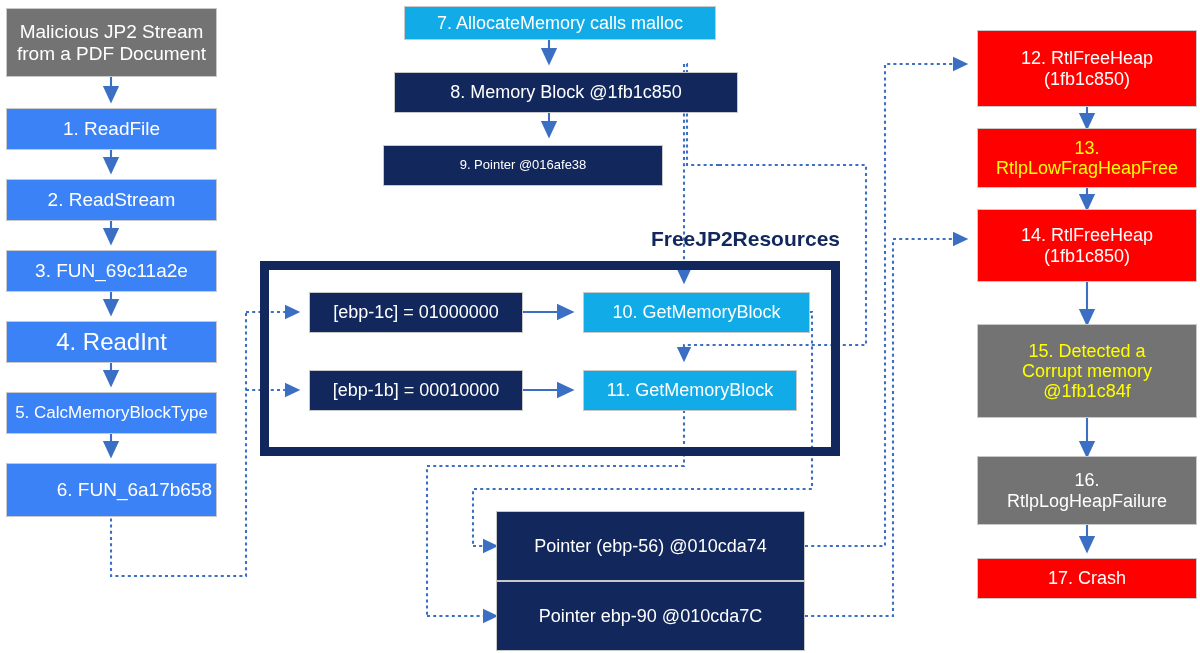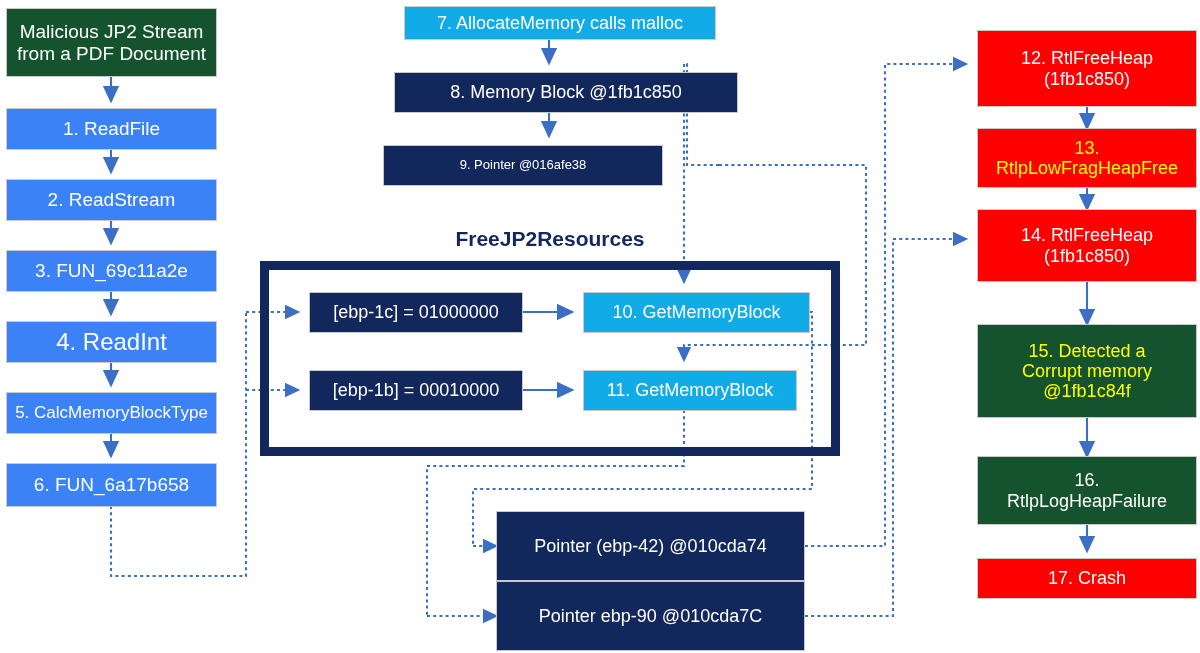--- a/index.html
+++ b/index.html
@@ -9,33 +9,33 @@
     width:1200px;height:653px;overflow:hidden;position:relative;
   }
   #canvas{position:relative;width:1200px;height:653px;background:#fff;}
   svg#wires{position:absolute;left:0;top:0;width:1200px;height:653px;pointer-events:none;}
   .node{
     position:absolute;box-sizing:border-box;display:flex;
     align-items:center;justify-content:center;text-align:center;
     color:#ffffff;line-height:1.12;padding:2px 4px;
     border:1px solid #c9c9c9;
   }
-  .n-darkred{background:#14532d;}
+  .n-darkred{background:#737373;}
   .n-red{background:#FF0000;}
   .n-blue{background:#3b82f6;}
   .n-lblue{background:#11ACE8;}
   .n-navy{background:#12275C;}
   .t-yellow{color:#FFFF00;}
   .frame{
     position:absolute;box-sizing:border-box;
     border:9px solid #12275C;background:transparent;
   }
   .frame-title{
     position:absolute;color:#12275C;font-weight:bold;
-    text-align:center;white-space:nowrap;
+    text-align:right;white-space:nowrap;
   }
   .stack-wrap{position:absolute;box-sizing:border-box;}
   .stack-wrap .node{position:relative;left:0;top:0;width:100%;}
 </style>
 </head>
 <body>
 
 <div id="canvas">
 
   <svg id="wires" viewBox="0 0 1200 653">
@@ -156,21 +156,21 @@
     </div>
 
   <div class="node n-blue" style="left:6px;top:321px;width:211px;height:42px;font-size:24px;">
       <span>4. ReadInt</span>
     </div>
 
   <div class="node n-blue" style="left:6px;top:392px;width:211px;height:42px;font-size:17px;">
       <span>5. CalcMemoryBlockType</span>
     </div>
 
-  <div class="node n-blue" style="left:6px;top:463px;width:211px;height:44px;font-size:19px;">
+  <div class="node n-blue" style="left:6px;top:463px;width:211px;height:54px;font-size:19px;justify-content:flex-end;">
       <span>6. FUN_6a17b658</span>
     </div>
 
   <div class="node n-lblue" style="left:404px;top:6px;width:312px;height:34px;font-size:18px;">
       <span>7. AllocateMemory calls malloc</span>
     </div>
 
   <div class="node n-navy" style="left:394px;top:72px;width:344px;height:41px;font-size:18px;">
       <span>8. Memory Block @1fb1c850</span>
     </div>
@@ -194,21 +194,21 @@
   <div class="node n-lblue" style="left:583px;top:292px;width:227px;height:41px;font-size:18px;">
       <span>10. GetMemoryBlock</span>
     </div>
 
   <div class="node n-lblue" style="left:583px;top:370px;width:214px;height:41px;font-size:18px;">
       <span>11. GetMemoryBlock</span>
     </div>
 
   <div class="stack-wrap" style="left:496px;top:511px;width:309px;height:140px;">
     <div class="node n-navy" style="height:70px;font-size:18px;">
-        <span>Pointer (ebp-42) @010cda74</span>
+        <span>Pointer (ebp-56) @010cda74</span>
       </div>
     <div class="node n-navy" style="height:70px;font-size:18px;">
         <span>Pointer ebp-90 @010cda7C</span>
       </div>
   </div>
 
   <div class="node n-red" style="left:977px;top:30px;width:220px;height:77px;font-size:18px;">
     <span>
       <span>12. RtlFreeHeap</span><br>
       <span>(1fb1c850)</span>

